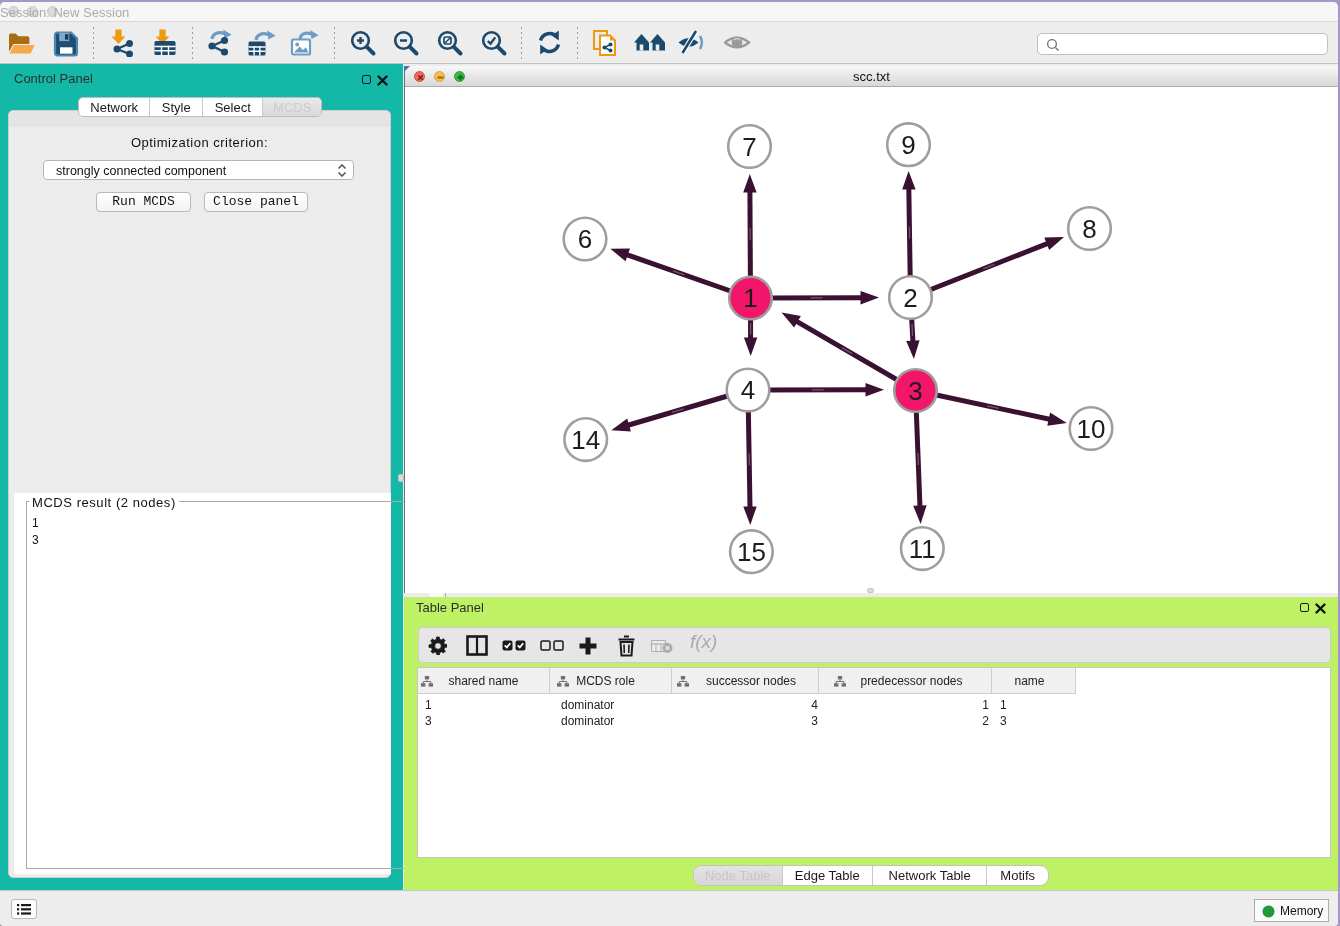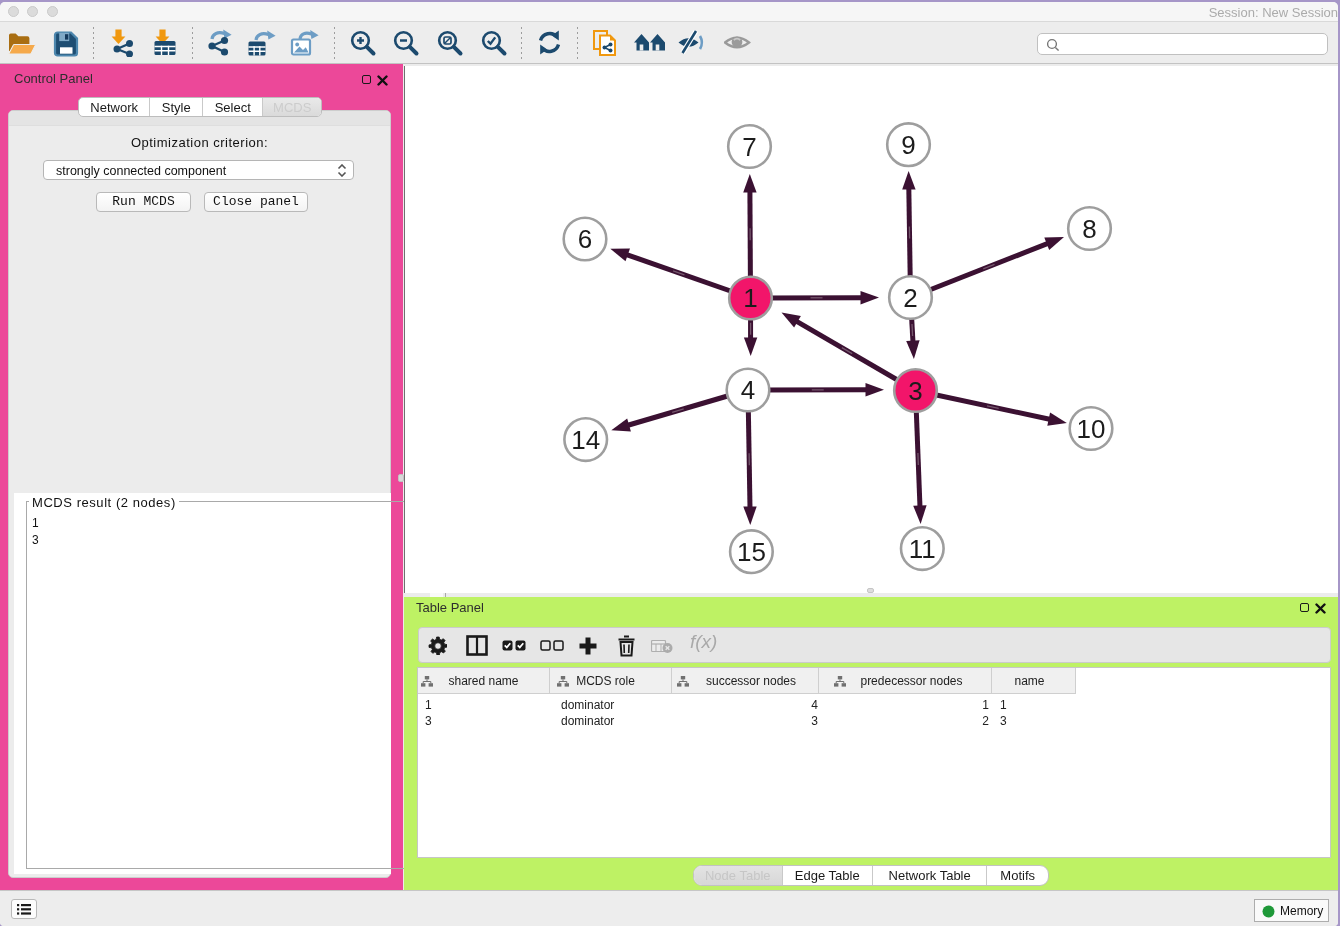--- a/index.html
+++ b/index.html
@@ -4,31 +4,31 @@
 <style>
   * { margin:0; padding:0; box-sizing:border-box; }
   html,body { width:1340px; height:926px; overflow:hidden; }
   body { background:#a696c8; font-family:"Liberation Sans",sans-serif; }
   #win { position:absolute; left:0; top:2px; width:1338px; height:924px;
          background:#ececec; border-radius:5px 5px 4px 4px; overflow:hidden; }
   #titlebar { position:absolute; left:0; top:0; width:100%; height:20px;
               background:#f6f6f6; border-bottom:1px solid #d9d9d9; }
   .tl { position:absolute; top:4px; width:11px; height:11px; border-radius:50%;
         background:#dbdbdb; border:1px solid #c9c9c9; }
-  #title-text { position:absolute; top:3px; left:0; width:100%; text-align:right;
+  #title-text { position:absolute; top:3px; left:0; width:100%; text-align:left;
                 font-size:13px; color:#ababab; }
   #toolbar { position:absolute; left:0; top:20px; width:100%; height:42px;
              background:#ededed; border-bottom:1px solid #c3c3c3; }
   .tbi { position:absolute; top:7px; }
   .tbsep { position:absolute; top:5px; width:1px; height:32px;
            background-image:repeating-linear-gradient(#9d9d9d 0 2px, transparent 2px 5px); }
   #searchbox { position:absolute; left:1037px; top:11px; width:291px; height:22px;
                background:#fff; border:1px solid #c0c0c0; border-radius:5px; }
   
-  #cpanel { position:absolute; left:0; top:62px; width:403px; height:826px; background:#ec4899; }
+  #cpanel { position:absolute; left:0; top:62px; width:403px; height:826px; background:#14b8a6; }
   .ptitle { font-size:13px; color:#2e2e2e; }
   .flbtn { position:absolute; width:8.5px; height:8.5px; border:1.6px solid #1a1a1a; border-radius:2px; }
   .xbtn  { position:absolute; font-size:13px; font-weight:bold; color:#111; line-height:10px; }
   #cp-tabs { position:absolute; left:78px; top:33px; width:244px; height:20px;
              border:1px solid #bdbdbd; border-radius:5px; background:#fff; display:flex;
              font-size:13px; color:#1a1a1a; z-index:3; overflow:hidden; }
   #cp-tabs div { border-right:1px solid #c9c9c9; display:flex; align-items:center; justify-content:center; }
   #cp-tabs div:last-child { border-right:none; background:linear-gradient(#e9e9e9,#dadada); color:#ccc; }
   #cp-body { position:absolute; left:8px; top:46px; width:383px; height:768px;
              border:1px solid #cdcdcd; border-radius:5px; background:#ececec; }
@@ -259,20 +259,40 @@
           <div style="position:absolute;left:5px;top:13px;font-size:12px;color:#111;line-height:16.5px">1<br>3</div>
           <div id="gbox-scroll"></div>
         </div>
       </div>
     </div>
   </div>
 
   <div style="position:absolute;left:398px;top:472px;width:6px;height:8px;background:#d9d9d9;border:1px solid #c2c2c2;border-radius:2px"></div>
 
   <div id="netwin">
+    <div id="nettitle">
+      <svg style="position:absolute;left:0;top:0" width="5" height="5" viewBox="0 0 5 5">
+          <polygon points="0,0 5,0 0,5" fill="#3b77c2"></polygon>
+        </svg>
+      <div class="ntl" style="left:8.5px;background:#ee6a5f;border:1px solid #d5523f"></div>
+      <div class="ntl" style="left:28.5px;background:#f6be4f;border:1px solid #dfa03e"></div>
+      <div class="ntl" style="left:48.5px;background:#39ba47;border:1px solid #2da73b"></div>
+      <svg style="position:absolute;left:8.5px;top:7.5px" width="53" height="8" viewBox="0 0 53 8">
+        <g stroke="#8c1f11" stroke-width="1.6">
+            <line x1="4.3" y1="1.3" x2="8.7" y2="5.7"></line>
+            <line x1="8.7" y1="1.3" x2="4.3" y2="5.7"></line>
+          </g>
+        <line x1="23.5" y1="3.5" x2="29.5" y2="3.5" stroke="#99650a" stroke-width="1.8"></line>
+        <g stroke="#136b1c" stroke-width="1.8">
+            <line x1="46.5" y1="0.5" x2="46.5" y2="6.5"></line>
+            <line x1="43.5" y1="3.5" x2="49.5" y2="3.5"></line>
+          </g>
+      </svg>
+      scc.txt
+    </div>
     <div id="netcanvas">
       <svg width="932" height="504" viewBox="405 88 932 504" font-family="Liberation Sans,sans-serif">
 <line x1="750.5" y1="298.0" x2="749.9" y2="190.5" stroke="#3b1132" stroke-width="5"></line>
 <polygon points="749.8,174.0 756.6,192.5 743.2,192.5" fill="#3b1132"></polygon>
 <line x1="750.2" y1="240.2" x2="750.1" y2="228.3" stroke="#75576d" stroke-width="1.3"></line>
 <line x1="750.5" y1="298.0" x2="625.9" y2="254.3" stroke="#3b1132" stroke-width="5"></line>
 <polygon points="610.3,248.8 630.0,248.6 625.5,261.2" fill="#3b1132"></polygon>
 <line x1="684.4" y1="274.8" x2="673.1" y2="270.8" stroke="#75576d" stroke-width="1.3"></line>
 <line x1="750.5" y1="298.0" x2="862.5" y2="297.7" stroke="#3b1132" stroke-width="5"></line>
 <polygon points="879.0,297.6 860.5,304.4 860.5,291.0" fill="#3b1132"></polygon>

